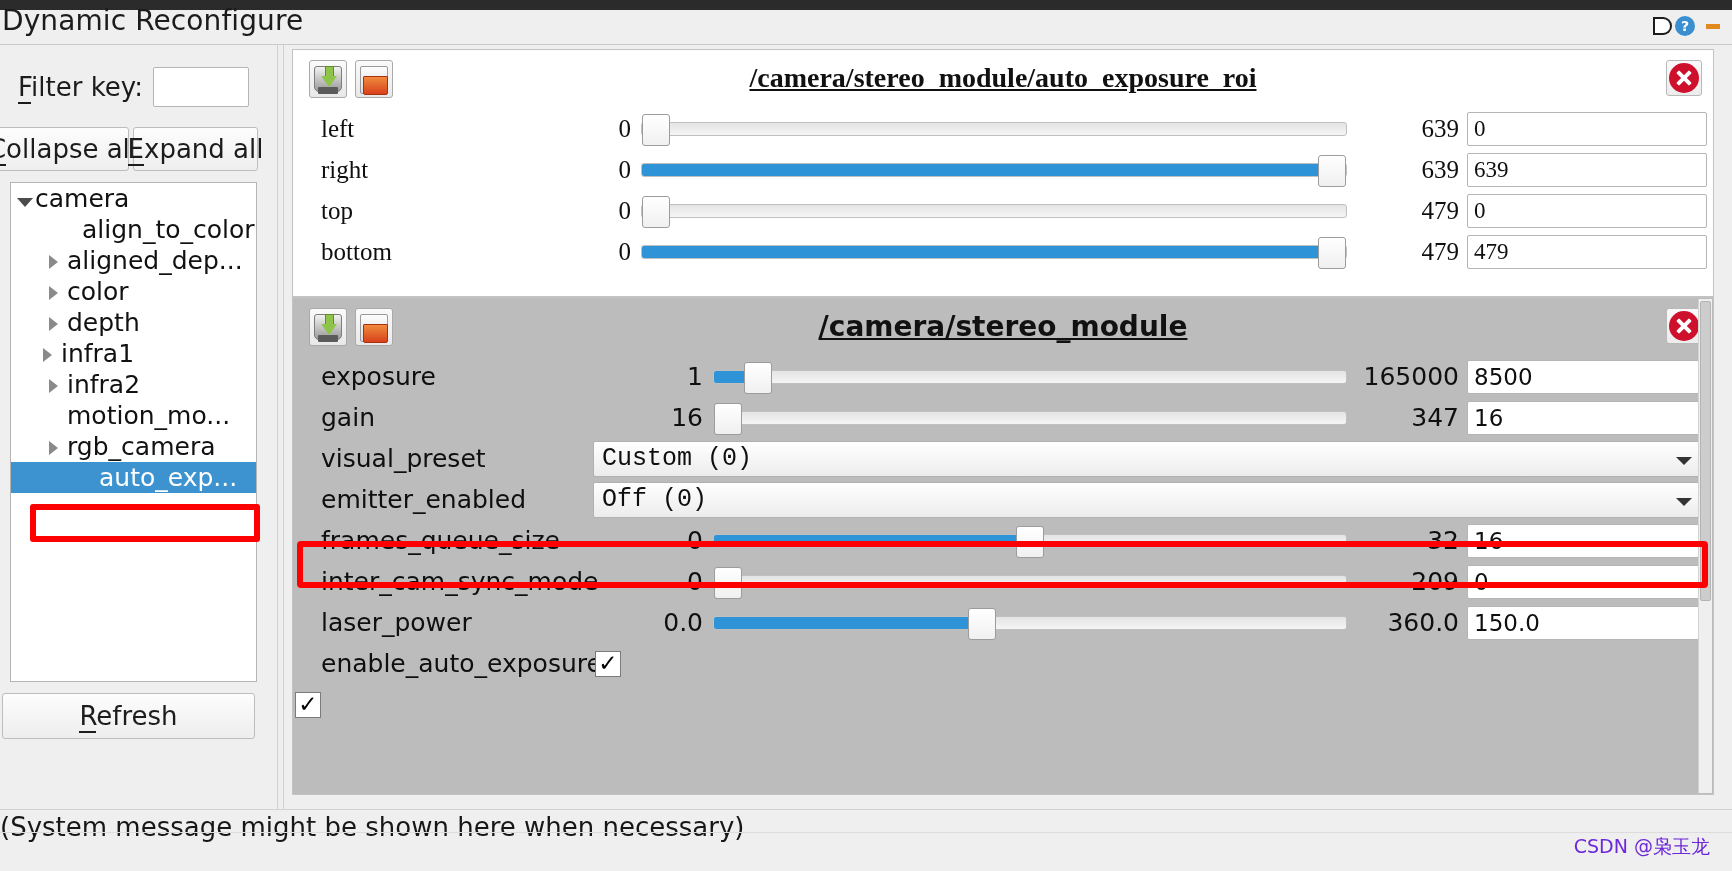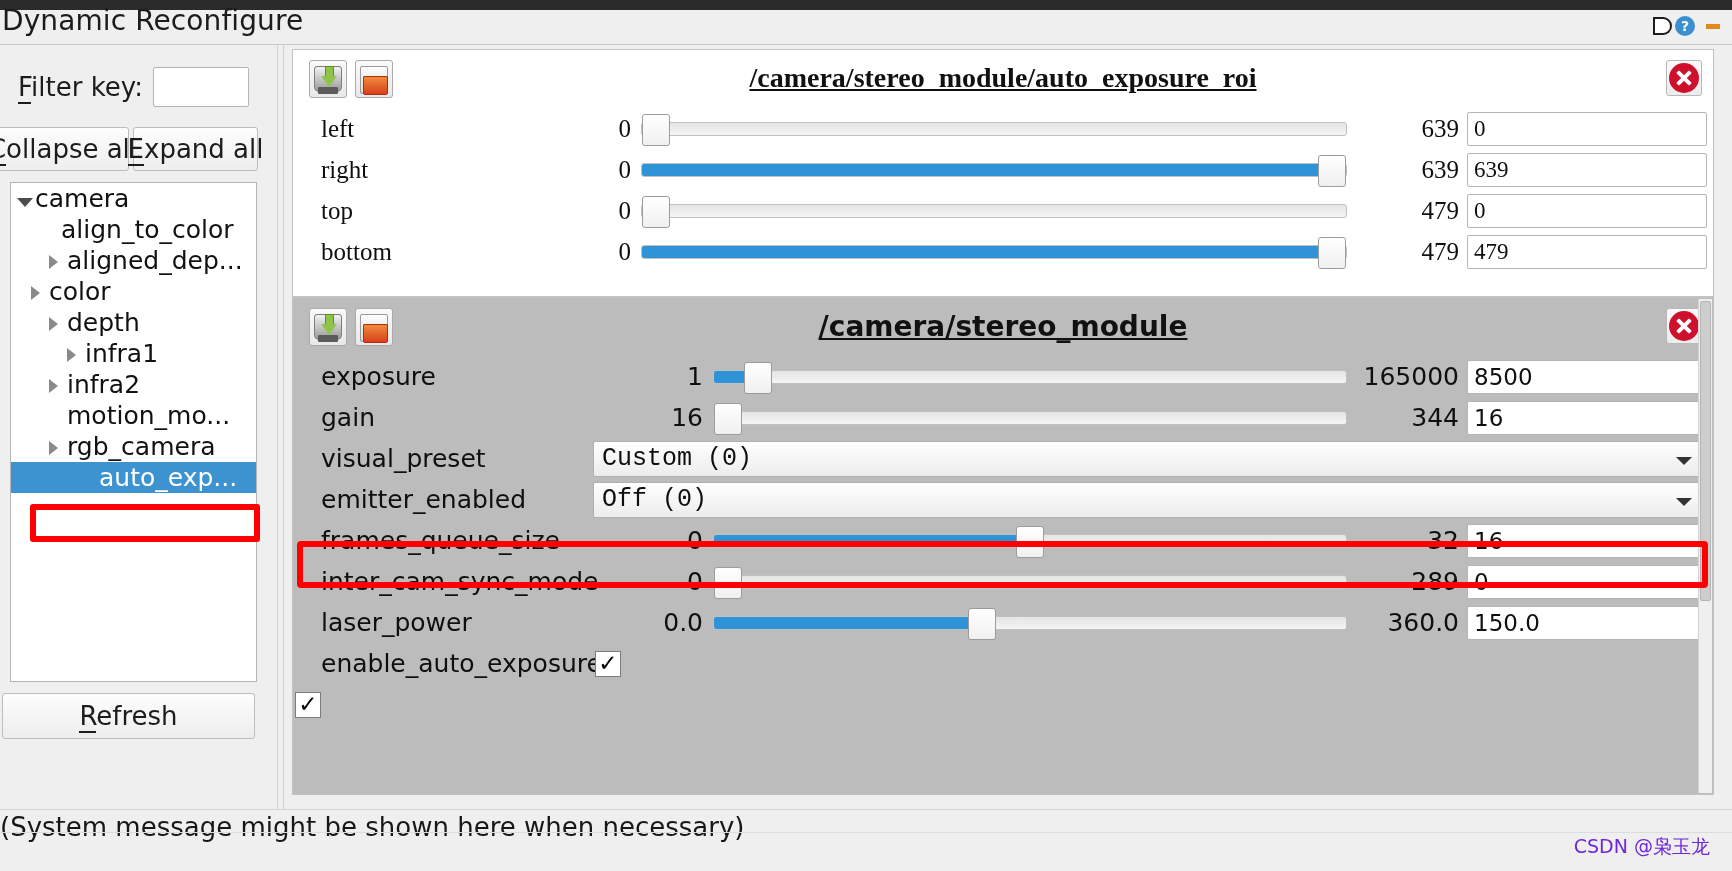--- a/index.html
+++ b/index.html
@@ -357,37 +357,37 @@
       <div class="qbtn expand">
           <span><u>E</u>xpand all</span>
         </div>
     </div>
 
     <div class="tree">
         <div class="tnode" style="padding-left: 6px;">
           <span class="tw"><i class="arrow-down"></i></span>
           <span class="tlabel">camera</span>
         </div>
-        <div class="tnode" style="padding-left: 32px;">
+        <div class="tnode" style="padding-left: 53px;">
           <span class="tw"></span>
           <span class="tlabel">align_to_color</span>
         </div>
         <div class="tnode" style="padding-left: 38px;">
           <span class="tw"><i class="arrow-right"></i></span>
           <span class="tlabel">aligned_dep...</span>
         </div>
-        <div class="tnode" style="padding-left: 20px;">
+        <div class="tnode" style="padding-left: 38px;">
           <span class="tw"><i class="arrow-right"></i></span>
           <span class="tlabel">color</span>
         </div>
         <div class="tnode" style="padding-left: 38px;">
           <span class="tw"><i class="arrow-right"></i></span>
           <span class="tlabel">depth</span>
         </div>
-        <div class="tnode" style="padding-left: 56px;">
+        <div class="tnode" style="padding-left: 32px;">
           <span class="tw"><i class="arrow-right"></i></span>
           <span class="tlabel">infra1</span>
         </div>
         <div class="tnode" style="padding-left: 38px;">
           <span class="tw"><i class="arrow-right"></i></span>
           <span class="tlabel">infra2</span>
         </div>
         <div class="tnode" style="padding-left: 38px;">
           <span class="tw"></span>
           <span class="tlabel">motion_mo...</span>
@@ -498,21 +498,21 @@
           <div class="pmax">165000</div>
           <div class="pval">8500</div>
         </div>
         <div class="prow">
           <div class="pname">gain</div>
           <div class="pmin wide">16</div>
           <div class="slider">
             <div class="fill" style="width: 0%;"></div>
             <div class="handle" style="left: calc(0% + 0px);"></div>
           </div>
-          <div class="pmax">344</div>
+          <div class="pmax">347</div>
           <div class="pval">16</div>
         </div>
         <div class="prow">
           <div class="pname">visual_preset</div>
           <div class="pcombo">
             <span>Custom (0)</span>
             <i class="caret"></i>
           </div>
         </div>
         <div class="prow">
@@ -532,21 +532,21 @@
           <div class="pmax">32</div>
           <div class="pval">16</div>
         </div>
         <div class="prow">
           <div class="pname">inter_cam_sync_mode</div>
           <div class="pmin wide">0</div>
           <div class="slider">
             <div class="fill" style="width: 0%;"></div>
             <div class="handle" style="left: calc(0% + 0px);"></div>
           </div>
-          <div class="pmax">289</div>
+          <div class="pmax">209</div>
           <div class="pval">0</div>
         </div>
         <div class="prow">
           <div class="pname">laser_power</div>
           <div class="pmin wide">0.0</div>
           <div class="slider">
             <div class="fill" style="width: 42%;"></div>
             <div class="handle" style="left: calc(42% - 11.76px);"></div>
           </div>
           <div class="pmax">360.0</div>

